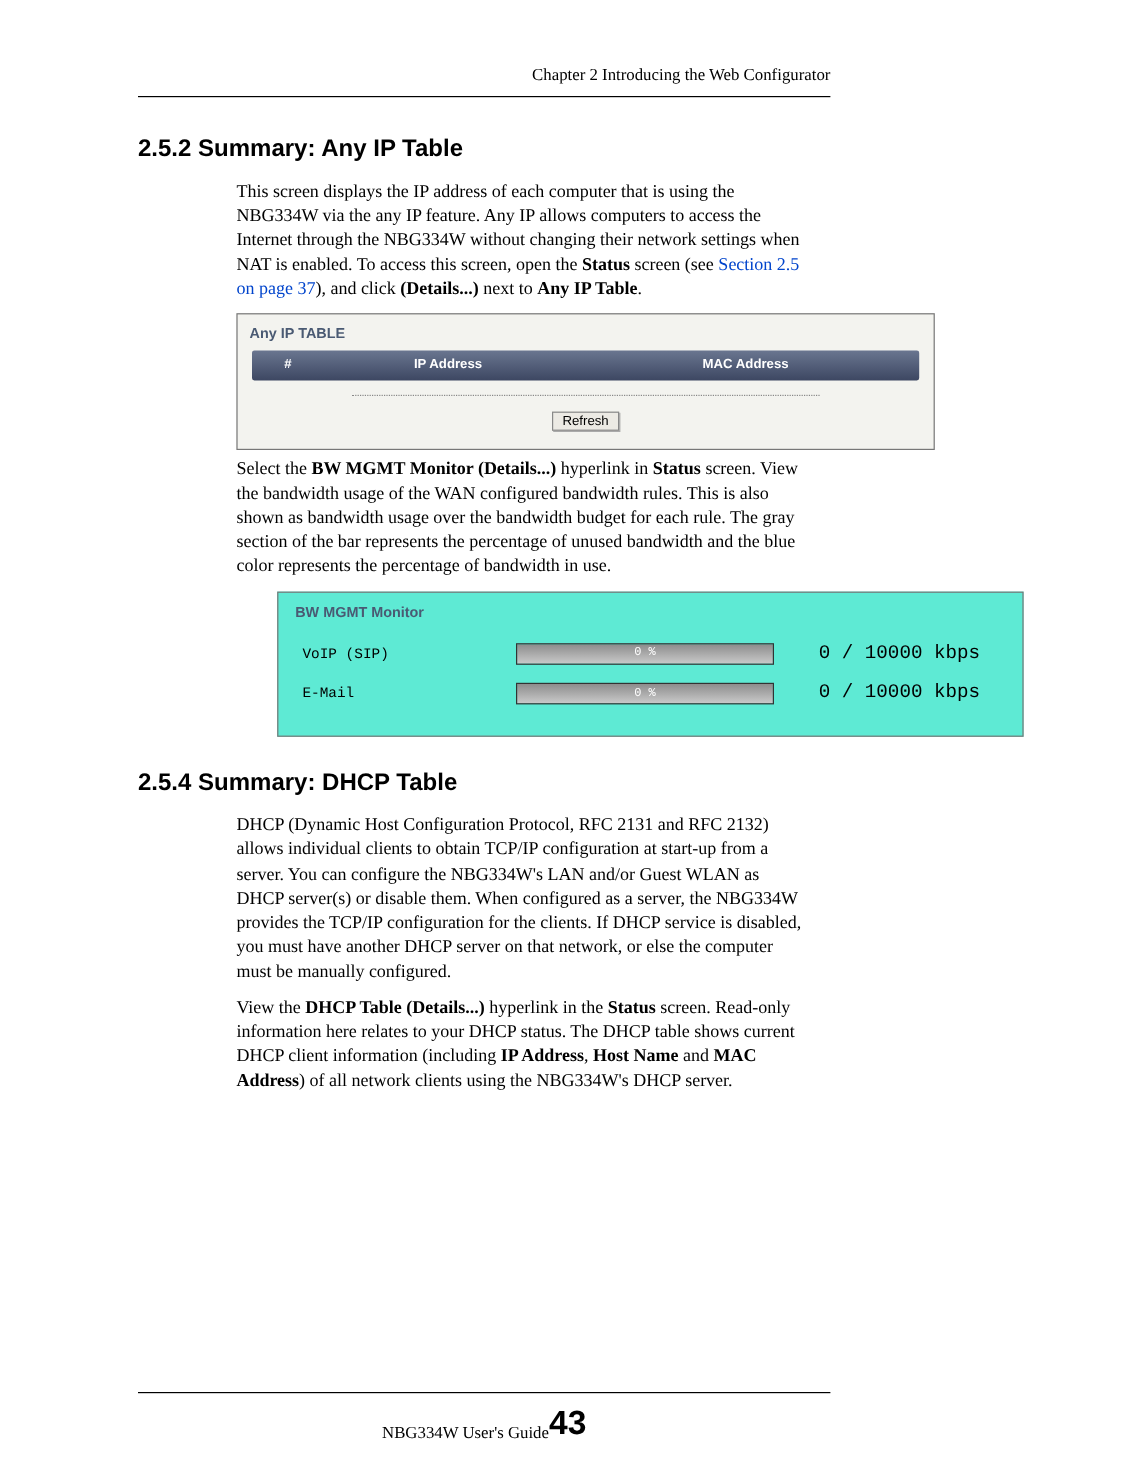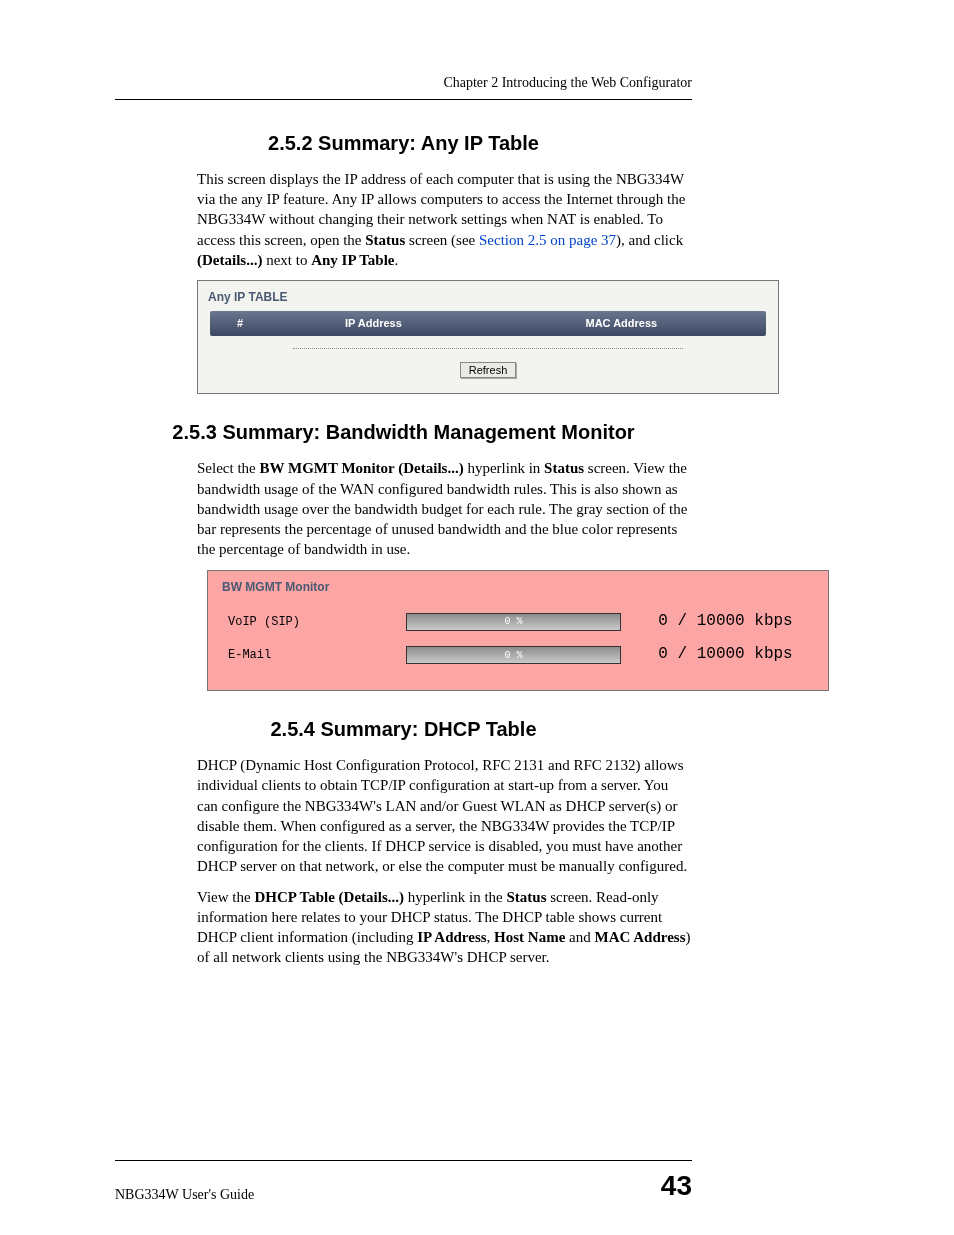--- a/index.html
+++ b/index.html
@@ -7,39 +7,39 @@
     font-size: 15px;
     line-height: 1.35;
     margin: 0;
     background: #fff;
     color: #000;
   }
   .page {
     width: 772px;
     height: 1235px;
     box-sizing: border-box;
-    padding: 74px 80px 30px 115px;
+    padding: 55px 80px 30px 115px;
     position: relative;
   }
   .chapter-header {
     text-align: right;
     font-size: 14px;
     border-bottom: 1.5px solid #000;
     padding-bottom: 6px;
     margin-bottom: 30px;
   }
   .section-heading {
     font-family: Arial, Helvetica, sans-serif;
     font-weight: bold;
     font-size: 20px;
     margin: 25px 0 12px 0;
-    text-align: center;
   }
   .body-block {
     margin-left: 82px;
+    margin-right: 20px;
   }
   .body-block p { margin: 6px 0 10px 0; }
   .figure-label {
     font-family: Arial, Helvetica, sans-serif;
     font-size: 13px;
     margin: 16px 0 4px 82px;
   }
   .figure-label b { font-weight: bold; }
   .cross-ref { color: #0044cc; }
   b { font-weight: bold; }
@@ -90,24 +90,24 @@
     font-family: Arial, sans-serif;
     font-size: 11px;
     padding: 1px 8px;
     background: #eceae4;
     border: 1px solid #888;
     box-shadow: 1px 1px 0 #aaa;
   }
 
   
   .fig7 {
-    margin-left: 92px;
+    margin-left: 116px;
     width: 620px;
     border: 1px solid #777;
-    background: #fca5a5;
+    background: #5eead4;
     padding-bottom: 18px;
   }
   .fig7 .panel-title {
     font-family: Verdana, Arial, sans-serif;
     font-size: 12px;
     font-weight: bold;
     color: #4a5a73;
     padding: 8px 12px 10px 14px;
   }
   .fig7 .row {
@@ -148,21 +148,21 @@
     text-align: center;
   }
 
   .footer {
     position: absolute;
     bottom: 30px;
     left: 115px;
     right: 80px;
     border-top: 1.5px solid #000;
     display: flex;
-    justify-content: space-between;
+    justify-content: center;
     align-items: flex-end;
     padding-top: 6px;
   }
   .footer .guide {
     font-size: 14px;
   }
   .footer .pagenum {
     font-family: Arial, Helvetica, sans-serif;
     font-size: 28px;
     font-weight: bold;
@@ -190,21 +190,20 @@
       <div class="col-mac">MAC Address</div>
     </div>
     <div class="divider-area">
         <div class="dotted"></div>
       </div>
     <div class="refresh-area">
       <button>Refresh</button>
     </div>
   </div>
 
-  <div class="section-heading">2.5.3  Summary: Bandwidth Management Monitor</div>
   <div class="body-block">
     <p>
       <span>Select the </span><b>BW MGMT Monitor (Details...)</b><span> hyperlink in </span><b>Status</b><span> screen. View the bandwidth usage of the WAN configured bandwidth rules. This is also shown as bandwidth usage over the bandwidth budget for each rule. The gray section of the bar represents the percentage of unused bandwidth and the blue color represents the percentage of bandwidth in use.</span>
     </p>
   </div>
 
   <div class="fig7">
     <div class="panel-title">BW MGMT Monitor</div>
 
     <div class="row">

